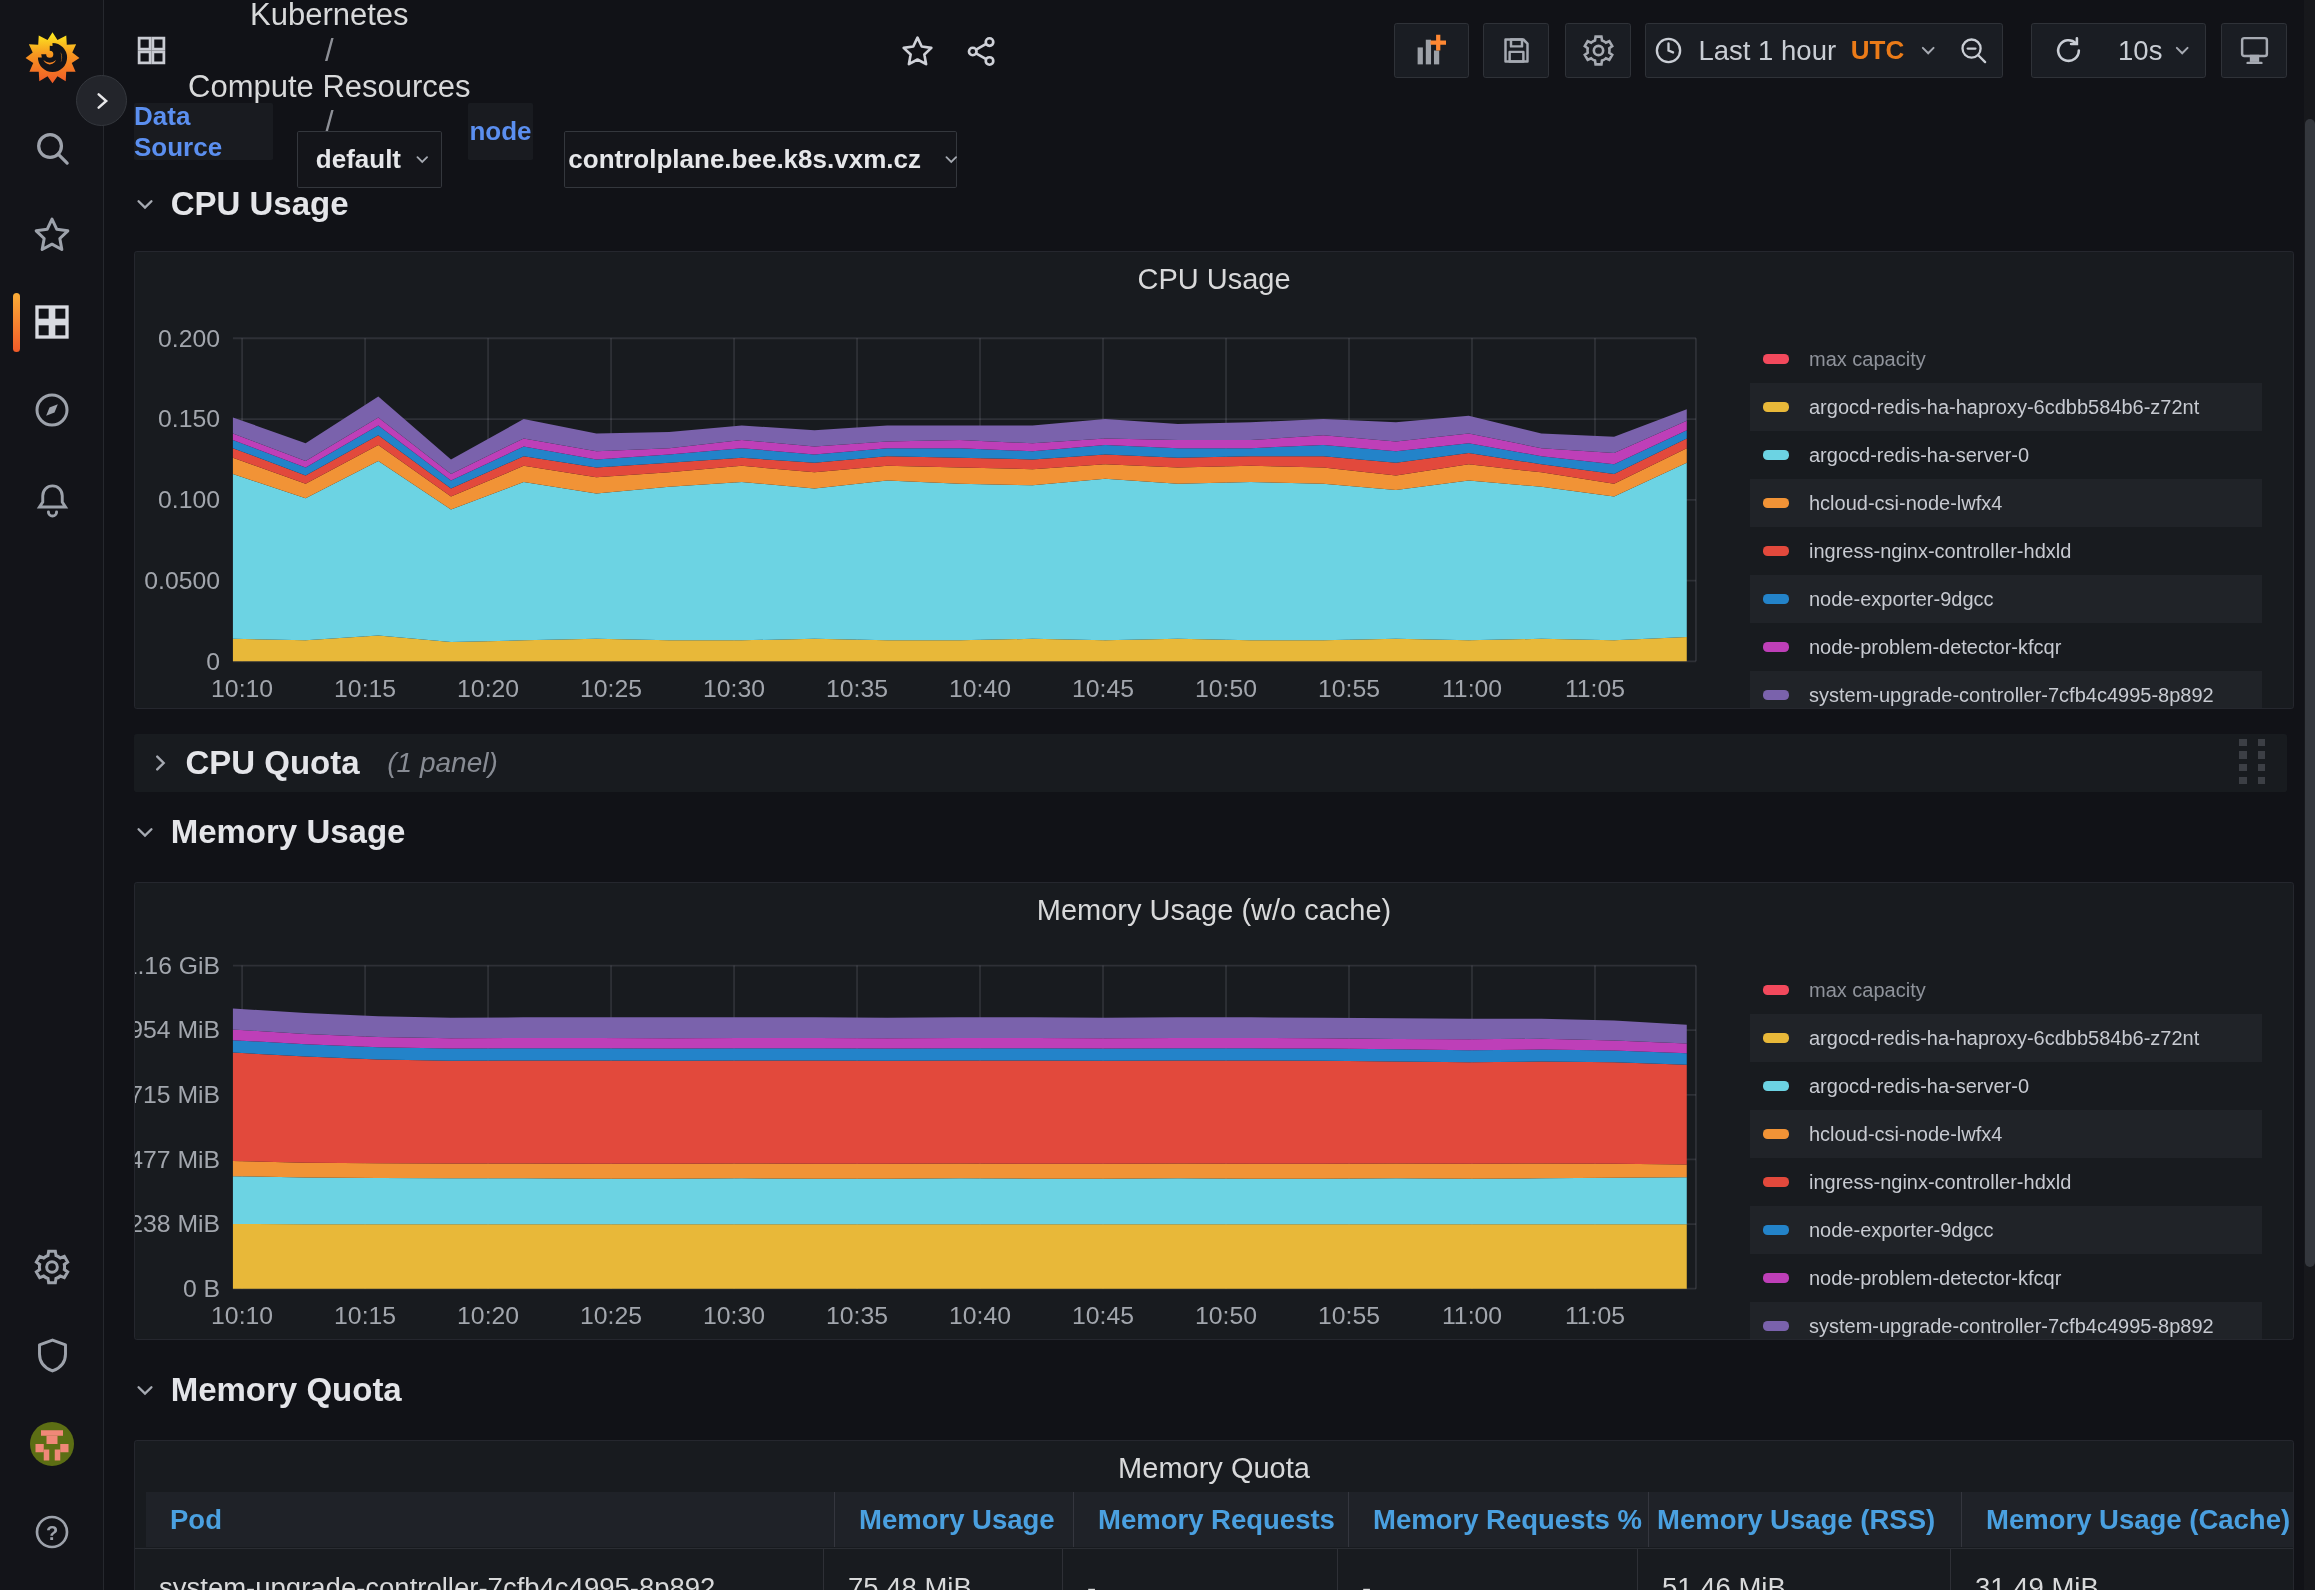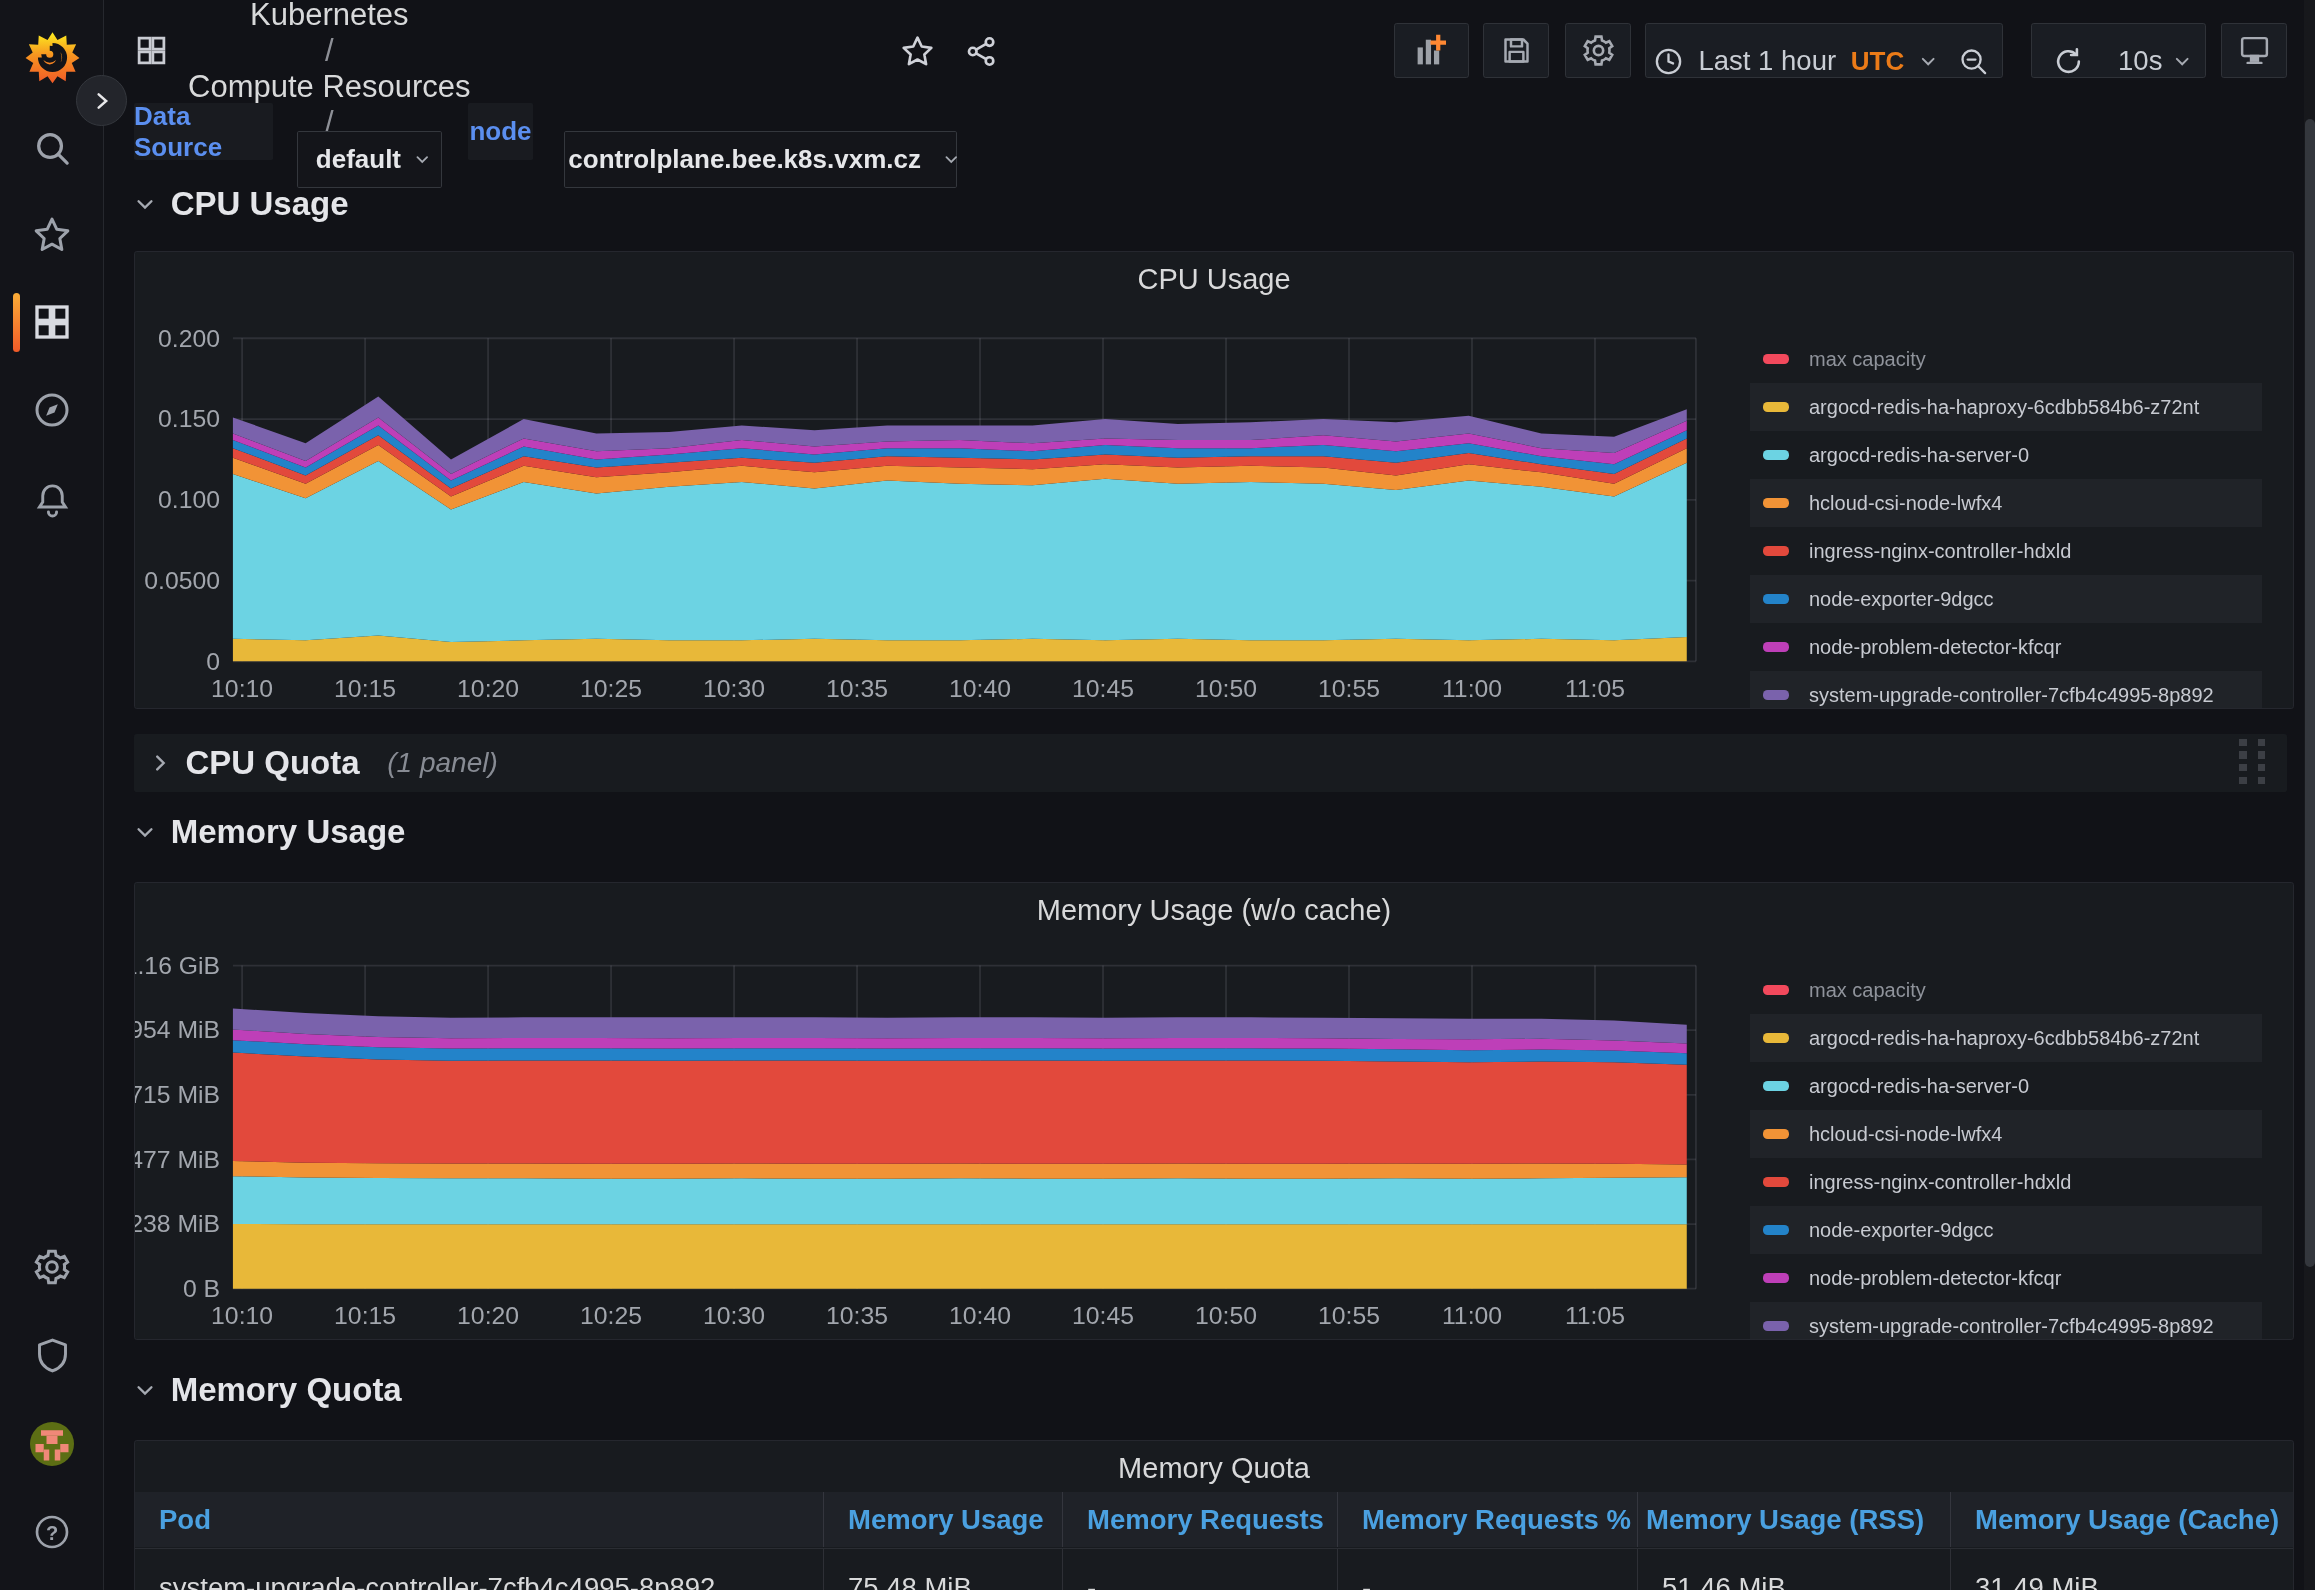--- a/index.html
+++ b/index.html
@@ -26,21 +26,21 @@
     align-items:center; gap:20px; }
   .bc-text { font-size:31px; color:#D8D9DA; display:flex; align-items:center;flex-direction:column; }
   .bc-sep { color:#8E9097; }
   .bc-icon { color:#C9CBD2; display:flex; }
   .bc-action { position:absolute; top:26px; width:50px; height:50px; display:flex;
     align-items:center; justify-content:center; color:#CFD1D8; cursor:pointer; }
   .tb-btn { position:absolute; top:23px; height:55px; background:#1A1D23; border:0.9px solid #2F3238;
     border-radius:2.8px; display:flex; align-items:center; justify-content:center;
     color:#A6AAB2; cursor:pointer; }
   .tb-group { position:absolute; top:23px; height:55px; background:#1A1D23; border:0.9px solid #2F3238;
-    border-radius:2.8px; display:flex; align-items:flex-end; color:#C9CDD4; }
+    border-radius:2.8px; display:flex; align-items:center; color:#C9CDD4; }
   .tb-seg { display:flex; align-items:center; justify-content:center; gap:13px; cursor:pointer; }
   .tb-divider { width:0.9px; background:#2F3238; }
   .tb-label { font-size:27.5px; font-weight:500; color:#C9CDD4; white-space:nowrap; }
   .utc { color:#EB7B18; font-weight:700; font-size:26px; }
 
   
   .chip { position:absolute; top:103px; height:57px; display:flex; align-items:center;
     border-radius:1.8px; font-size:26px; }
   .chip-label { background:#191B20; color:#5B8FF0; font-weight:700; justify-content:center; cursor:pointer; }
   .chip-value { background:#14151A; border:0.9px solid #34373D; color:#E6E7EA; font-weight:700;
@@ -67,21 +67,21 @@
   .chart-svg { position:absolute; left:0; top:0; }
   .legend { position:absolute; left:1615px; top:83px; width:512px; }
   .legend-row { height:48px; display:flex; align-items:center; gap:20px; padding-left:13px;
     cursor:pointer; }
   .legend-row.striped { background:rgba(204,204,220,0.05); }
   .legend-swatch { width:26px; height:9.2px; border-radius:4.6px; flex:0 0 auto; }
   .legend-label { font-size:20px; color:#C7CAD1; white-space:nowrap; }
   .legend-label.dim { color:#8F939B; }
 
   
-  .tbl-head-row { position:absolute; left:0; top:51px; width:2160px; height:55px;
+  .tbl-head-row { position:absolute; left:11px; top:51px; width:2160px; height:55px;
     background:#1F2228; display:flex; }
   .tbl-data-row { position:absolute; left:0; top:107px; width:2160px; height:79px;
     border-top:0.9px solid #2A2D33; display:flex; }
   .tbl-cell { display:flex; align-items:center; padding-left:24px; font-size:27.5px;
     white-space:nowrap; overflow:hidden; }
   .tbl-head-row .tbl-cell { color:#4AA0E0; font-weight:700; cursor:pointer; }
   .tbl-data-row .tbl-cell { color:#D8D9DA; }
   .tbl-cell + .tbl-cell { border-left:0.9px solid rgba(204,204,220,0.12); }
 
   

